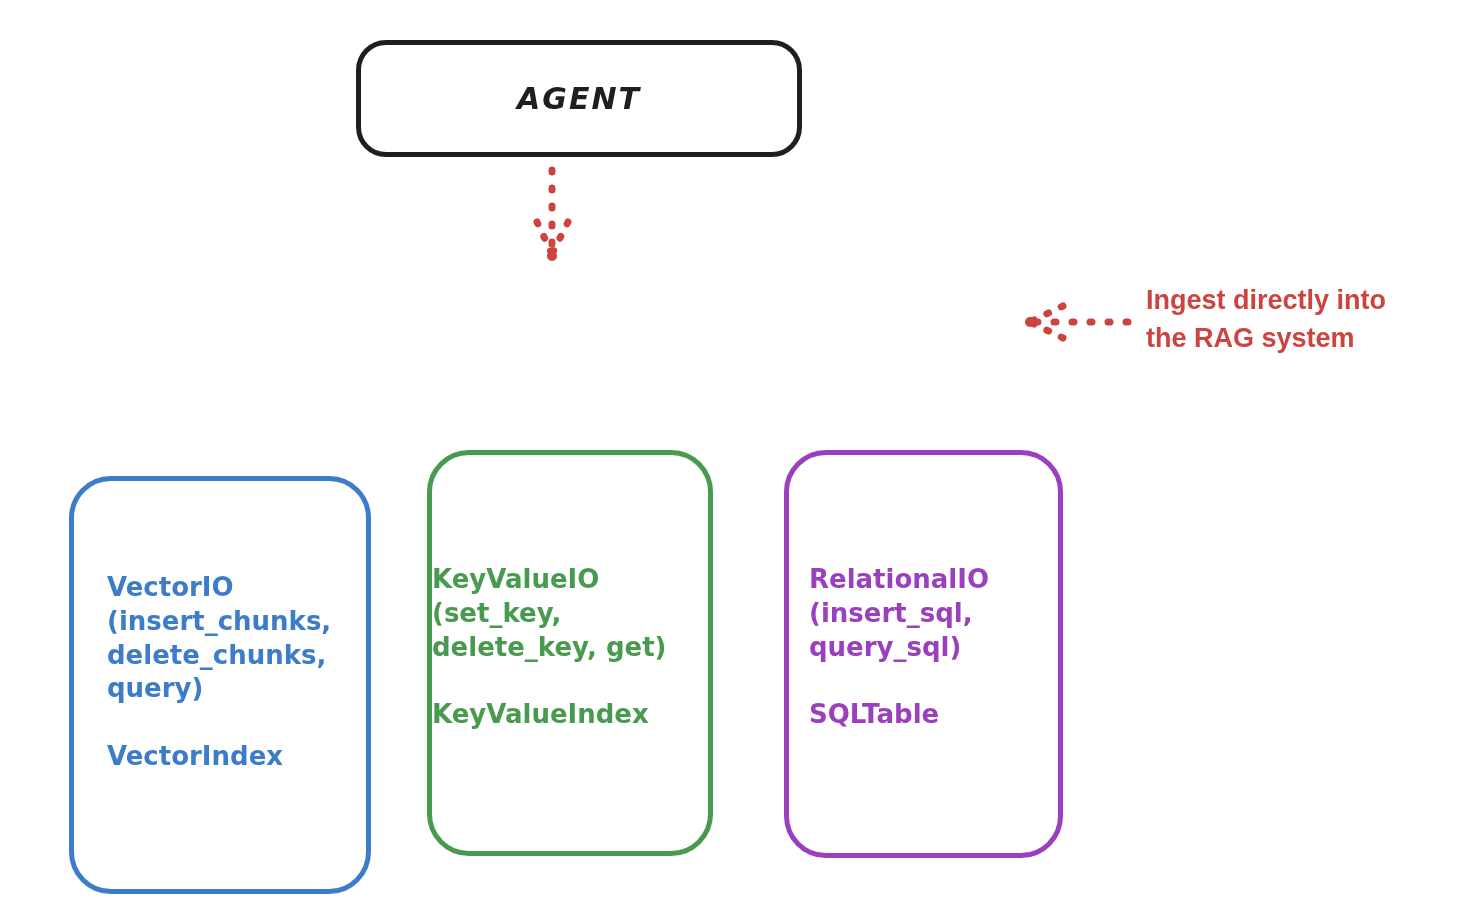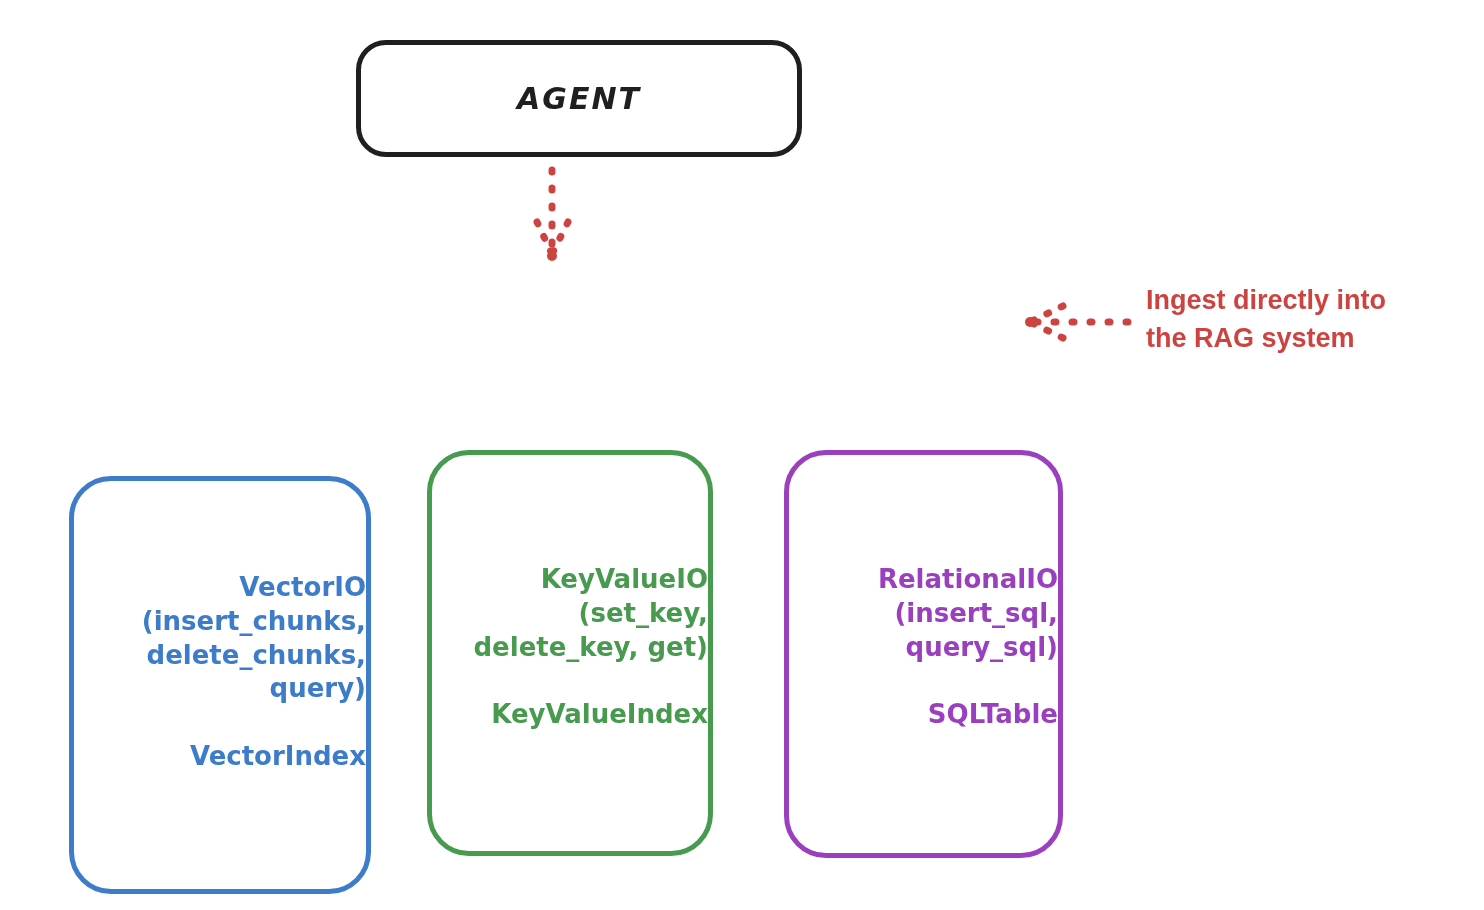--- a/index.html
+++ b/index.html
@@ -17,21 +17,21 @@
     height: 910px;
     background: #ffffff;
     overflow: hidden;
   }
   .node {
     position: absolute;
     box-sizing: border-box;
     display: flex;
     align-items: center;
     justify-content: center;
-    text-align: right;
+    text-align: left;
     background: #ffffff;
   }
   .node-label {
     display: block;
     white-space: pre-line;
     line-height: 1.30;
   }
 
   
   #agent-node {
@@ -90,21 +90,20 @@
     padding-left: 33px;
   }
   #vectorio-node .node-label { color: #3d7cc9; padding-top: 78px; }
 
   #keyvalueio-node {
     left: 427px;
     top: 450px;
     width: 286px;
     height: 406px;
     border-color: #489a4f;
-    padding-left: 25px;
   }
   #keyvalueio-node .node-label { color: #489a4f; padding-top: 96px; }
 
   #relationalio-node {
     left: 784px;
     top: 450px;
     width: 279px;
     height: 408px;
     border-color: #9a3fbd;
   }

